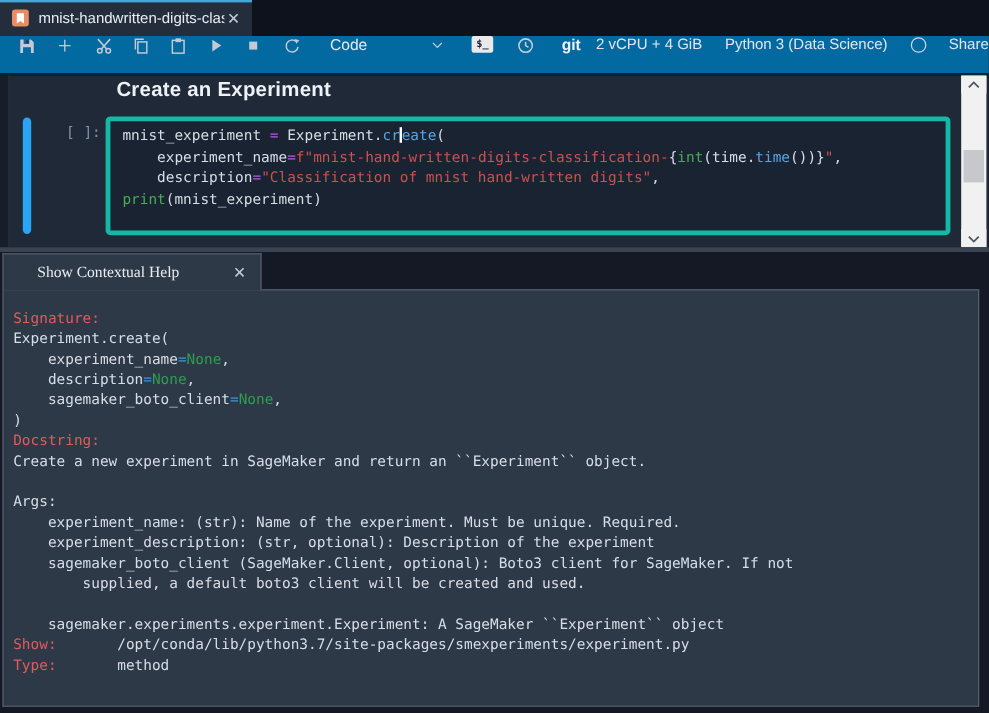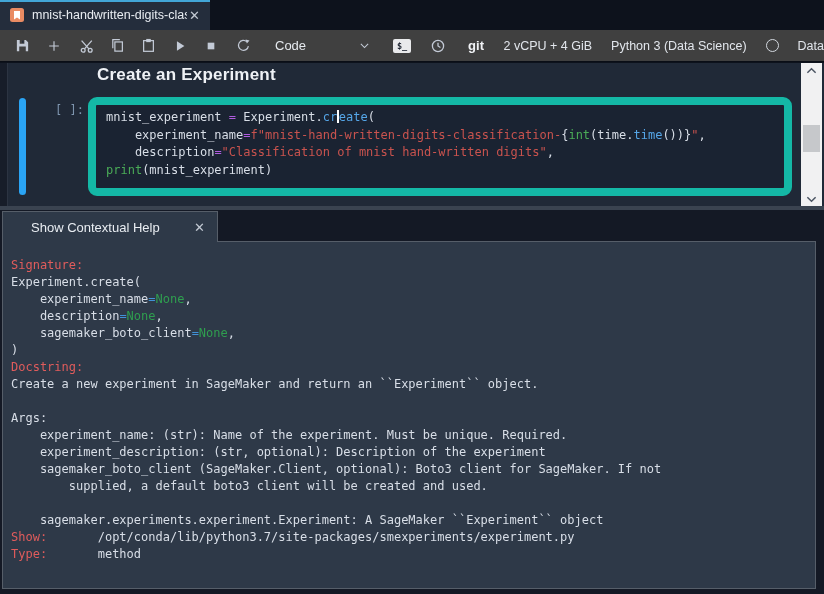--- a/index.html
+++ b/index.html
@@ -21,22 +21,22 @@
   .nb-tab-accent { position:absolute; left:0; top:0; width:210px; height:2px; background:#42a6d8; }
   .nb-tab-title {
     flex:1; font-size:12.5px; color:#e9edf2; white-space:nowrap; overflow:hidden;
     margin-left:7px;
   }
   .tab-close { font-size:13px; color:#c3cad4; cursor:pointer; padding:0 2px; background:none; border:none; line-height:1; }
 
   
   #toolbar {
     position:absolute; left:0; top:30px; width:824px; height:32px;
-    background:#404040; border-bottom:1px solid #0a0e16;
-    display:flex; align-items:center;
+    background:#0369a1; border-bottom:1px solid #0a0e16;
+    display:flex; align-items:flex-start;
   }
   .tbtn { background:none; border:none; padding:0; display:flex; align-items:center; justify-content:center; width:16px; height:16px; cursor:pointer; }
   .tbtn svg { display:block; }
   .tico { stroke:#c3cad6; fill:none; stroke-width:1.3; }
   .tico-fill { fill:#c3cad6; stroke:none; }
   .code-select { display:flex; align-items:center; margin-left:24px; cursor:pointer; background:none; border:none; }
   .code-select .lbl { font-size:13px; color:#e6eaef; }
   .code-select svg { margin-left:52px; }
   .term-badge {
     margin-left:22px; width:18px; height:14px; background:#e9eaec; border-radius:2px;
@@ -49,21 +49,21 @@
   .kernel-circle { width:13px; height:13px; border:1.5px solid #d3d8df; border-radius:50%; background:none; cursor:pointer; }
 
   
   #nbarea { position:absolute; left:0; top:63px; width:824px; height:143px; background:#202937; }
   .nb-left-strip { position:absolute; left:0; top:0; width:8px; height:143px; background:#171d29; border-right:1px solid #2c3442; }
   .nb-heading { position:absolute; left:97px; top:2px; font-size:17px; font-weight:600; color:#eef1f5; letter-spacing:.2px; }
   .collapse-bar { position:absolute; left:19px; top:35px; width:7px; height:97px; background:#2aa4f4; border-radius:4px; cursor:pointer; }
   .cell-prompt { position:absolute; left:0; top:40px; width:84px; text-align:right; font-size:12px; color:#7e95ae; }
   .code-cell {
     position:absolute; left:88px; top:34px; width:704px; height:99px;
-    background:#1a2332; border:8px solid #14b8a6; border-radius:9px;
+    background:#1a2332; border:4px solid #14b8a6; border-radius:4px;
     padding:4px 0 0 10px; overflow:hidden; cursor:text;
   }
   .code-line { font-size:12px; line-height:17.5px; white-space:pre; }
   .tk-d { color:#d8dee7; }
   .tk-o { color:#b05ce0; }
   .tk-p { color:#55a6e8; }
   .tk-b { color:#4aab57; }
   .tk-s { color:#c9534e; }
   .tk-r { color:#e05c5c; }
   .tk-e { color:#4191d6; }
@@ -81,21 +81,21 @@
   
   #splitter { position:absolute; left:0; top:206px; width:824px; height:4px; background:#3a4350; cursor:row-resize; }
 
   
   #bottompanel { position:absolute; left:0; top:210px; width:824px; height:384px; background:#141925; }
   .help-tab {
     position:absolute; left:2px; top:1px; width:216px; height:31px; z-index:2;
     background:#2e3948; border:1px solid #565e69; border-bottom:none;
     display:flex; align-items:center; padding:0 10px 0 28px; cursor:pointer;
   }
-  .help-tab .lbl { flex:1; font-size:13px; color:#e9edf2; }
+  .help-tab .lbl { flex:1; font-size:13px; color:#e9edf2;font-family:Liberation Serif, serif; }
   .help-content {
     position:absolute; left:2px; top:31px; width:814px; height:348px;
     background:#2e3948; border:1px solid #565e69;
     padding:15px 9px 0 8px; overflow:hidden;
   }
   .help-content .code-line { line-height:17px; }
 </style>
 </head>
 <body>
 
@@ -169,21 +169,21 @@
     <svg width="16" height="16" viewBox="0 0 16 16">
       <circle class="tico" cx="8" cy="8" r="5.6" stroke-width="1.5"></circle>
       <path class="tico" d="M8 4.8V8l2.4 1.5" stroke-width="1.4"></path>
     </svg>
   </button>
   <button class="git-label">git</button>
   <div class="right">
     <span class="txt">2 vCPU + 4 GiB</span>
     <span class="txt">Python 3 (Data Science)</span>
     <button class="kernel-circle"></button>
-    <span class="txt" style="cursor:pointer">Data</span>
+    <span class="txt" style="cursor:pointer">Share</span>
   </div>
 </div>
 
 <div id="nbarea">
   <div class="nb-left-strip"></div>
   <h2 class="nb-heading">Create an Experiment</h2>
   <div class="collapse-bar"></div>
   <div class="cell-prompt mono">[ ]:</div>
   <div class="code-cell mono">
       <div class="code-line"><span class="tk-d">mnist_experiment </span><span class="tk-o">=</span><span class="tk-d"> Experiment.</span><span class="tk-p">cr</span><span class="caret"></span><span class="tk-p">eate</span><span class="tk-d">(</span></div>

